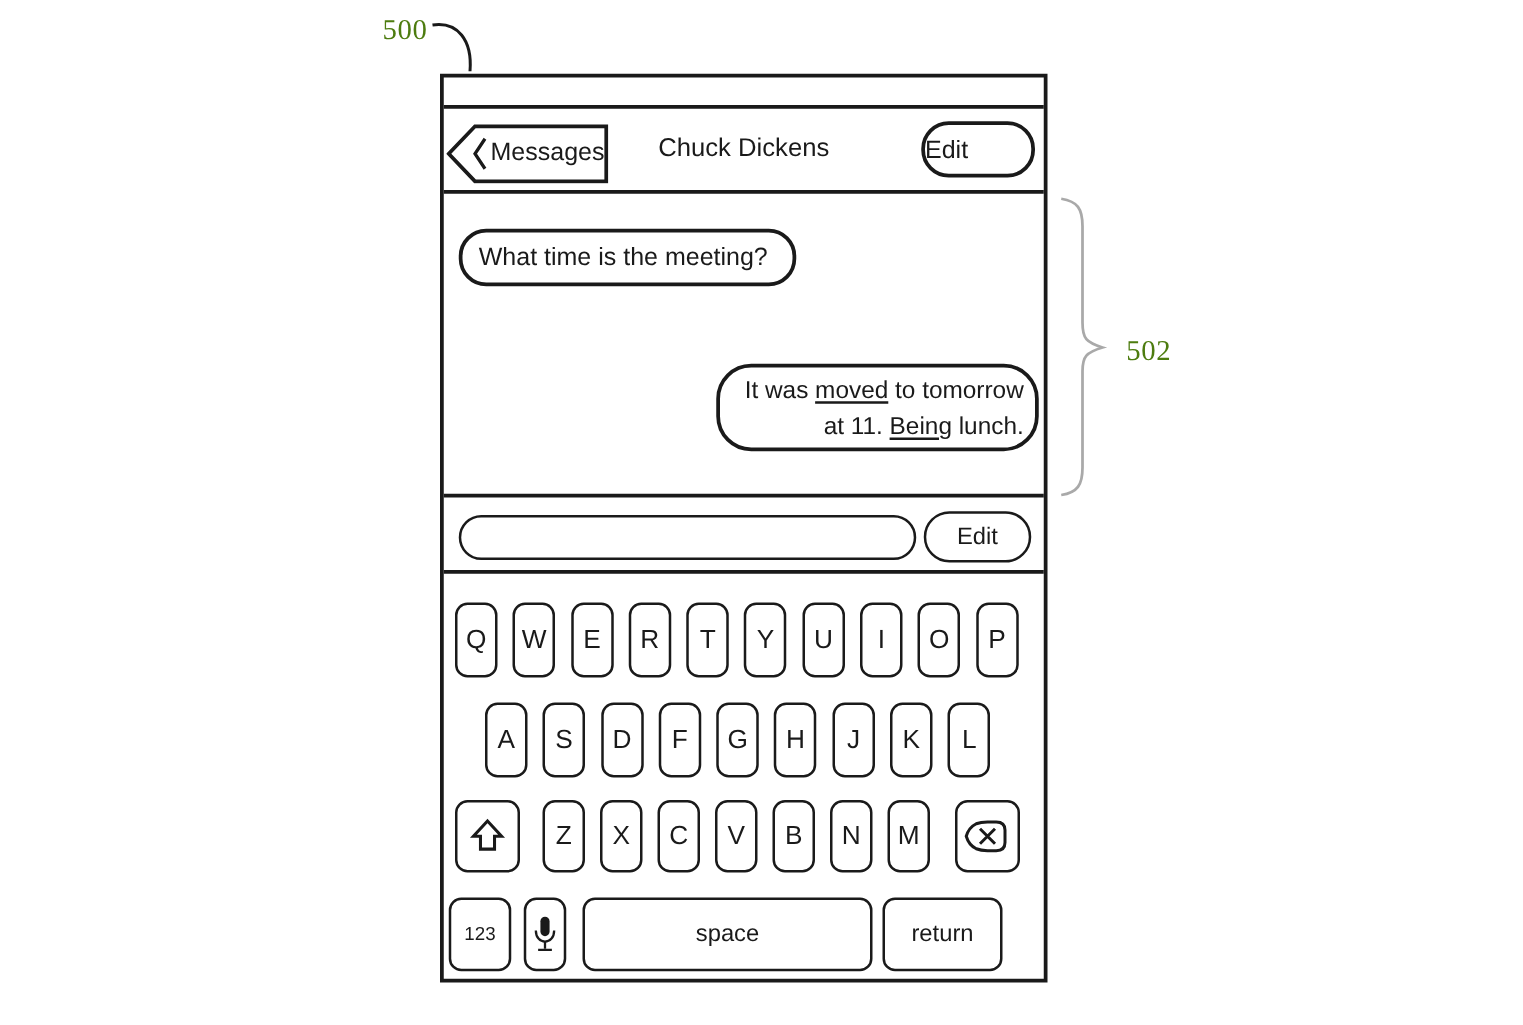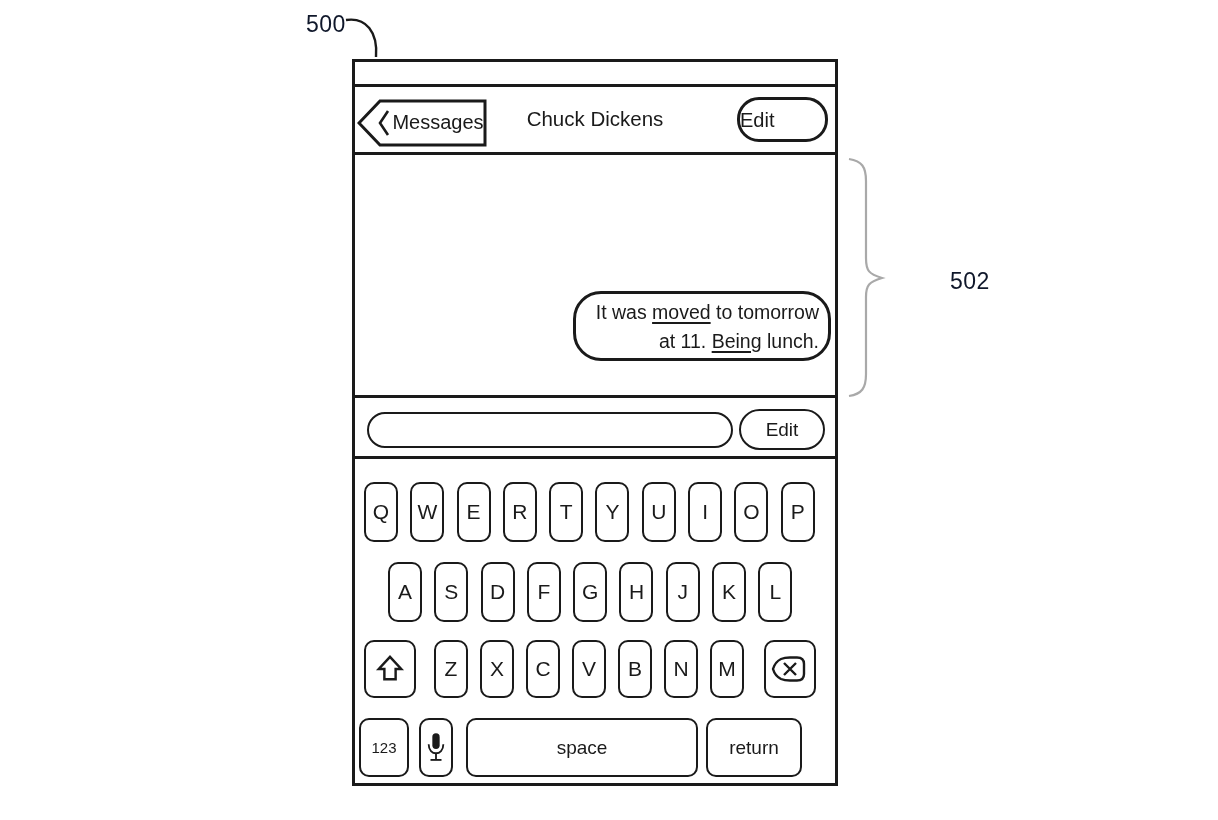--- a/index.html
+++ b/index.html
@@ -1,19 +1,19 @@
 <!DOCTYPE html>
 <html><head>
 <meta charset="utf-8">
 <style>
   * { margin:0; padding:0; box-sizing:border-box; }
   html,body { width:1218px; height:820px; background:#fff; font-family:"Liberation Sans", sans-serif; color:#1a1a1a; }
   #canvas { position:relative; width:1218px; height:820px; background:#fff; overflow:hidden; }
 
-  .ref-label { position:absolute; font-size:23px; color:#0f172a; letter-spacing:0.5px; }
+  .ref-label { position:absolute; font-size:23px; color:#4d7c0f; letter-spacing:0.5px;font-family:Liberation Serif, serif; }
 
   #overlay { position:absolute; left:0; top:0; width:1218px; height:820px; pointer-events:none; }
 
   #phone { position:absolute; left:352px; top:59px; width:486px; height:727px; border:3px solid #1a1a1a; background:#fff; }
 
   .section { position:relative; width:100%; }
   #status-bar { height:25px; border-bottom:3px solid #1a1a1a; }
   #header { height:68px; border-bottom:3px solid #1a1a1a; }
   #message-area { height:243px; border-bottom:3px solid #1a1a1a; }
   #composer { height:61px; border-bottom:3px solid #1a1a1a; }
@@ -55,21 +55,21 @@
 </style>
 </head>
 <body>
 
 <div id="canvas">
 
   <div class="ref-label" style="left:306px; top:11px;">500</div>
   <div class="ref-label" style="left:641px; top:250px; font-size:21px;">506A</div>
   <div class="ref-label" style="left:729px; top:250px; font-size:21px;">506B</div>
   <div class="ref-label" style="left:452px; top:313px;">605</div>
-  <div class="ref-label" style="left:950px; top:268px;">502</div>
+  <div class="ref-label" style="left:901px; top:268px;">502</div>
 
   <svg id="overlay" viewBox="0 0 1218 820">
     <path d="M346,20 C366,17 378,32 376,57" fill="none" stroke="#1a1a1a" stroke-width="2.4"></path>
     <path d="M664,273 C658,281 669,282 666,289 C663,296 671,297 673,303" fill="none" stroke="#1a1a1a" stroke-width="2.2"></path>
     <path d="M751,273 C745,281 756,282 753,289 L757,344" fill="none" stroke="#1a1a1a" stroke-width="2.2"></path>
     <path d="M493,328 C506,326 514,326 521,327 C530,328 509,335 518,339 C527,342 549,339 575,338" fill="none" stroke="#1a1a1a" stroke-width="2.2"></path>
     <path d="M849,159 C862,161 866,167 866,181 L866,258 C866,271 869,274 882,278 C869,282 866,285 866,297 L866,374 C866,388 862,394 849,396" fill="none" stroke="#a9a9a9" stroke-width="2.2"></path>
   </svg>
 
   <div id="phone">
@@ -82,20 +82,23 @@
         <svg width="130" height="48" viewBox="0 0 130 48">
           <polygon points="23,2 128,2 128,46 23,46 2,24" fill="#fff" stroke="#1a1a1a" stroke-width="3"></polygon>
           <polyline points="31,12 23,24 31,36" fill="none" stroke="#1a1a1a" stroke-width="2.6"></polyline>
         </svg>
         <span id="back-label">Messages</span>
       </div>
       <div id="edit-button">Edit</div>
     </div>
 
     <div id="message-area" class="section">
+      <div id="bubble-incoming">
+        <span>What time is the meeting?</span>
+      </div>
       <div id="bubble-outgoing">
         <span><span>It was </span><span class="uw">moved</span><span> to tomorrow</span></span><br>
         <span><span>at 11. </span><span class="uw">Being</span><span> lunch.</span></span>
       </div>
     </div>
 
     <div id="composer" class="section">
       <input id="msg-input" type="text" value="" style="">
       <div id="send-button">Edit</div>
     </div>

